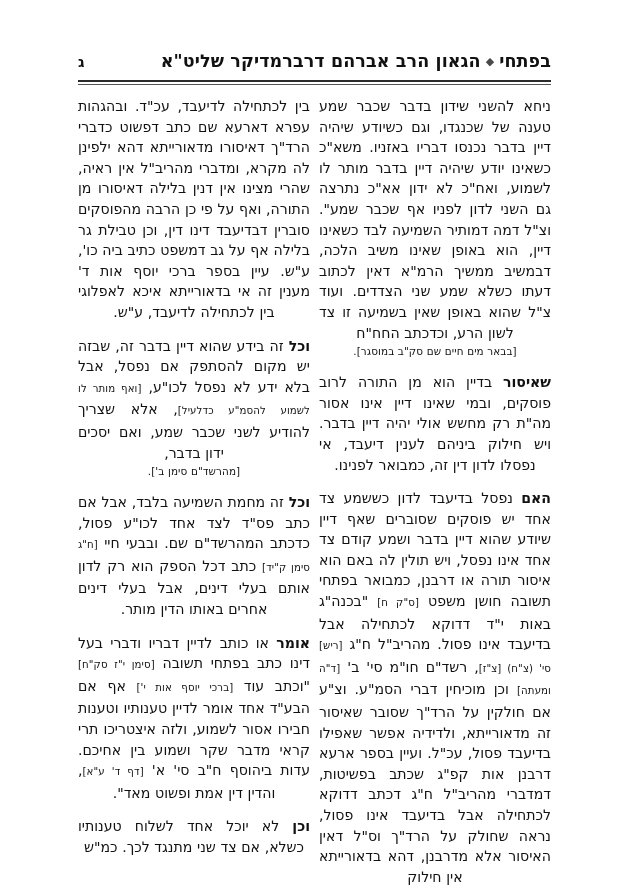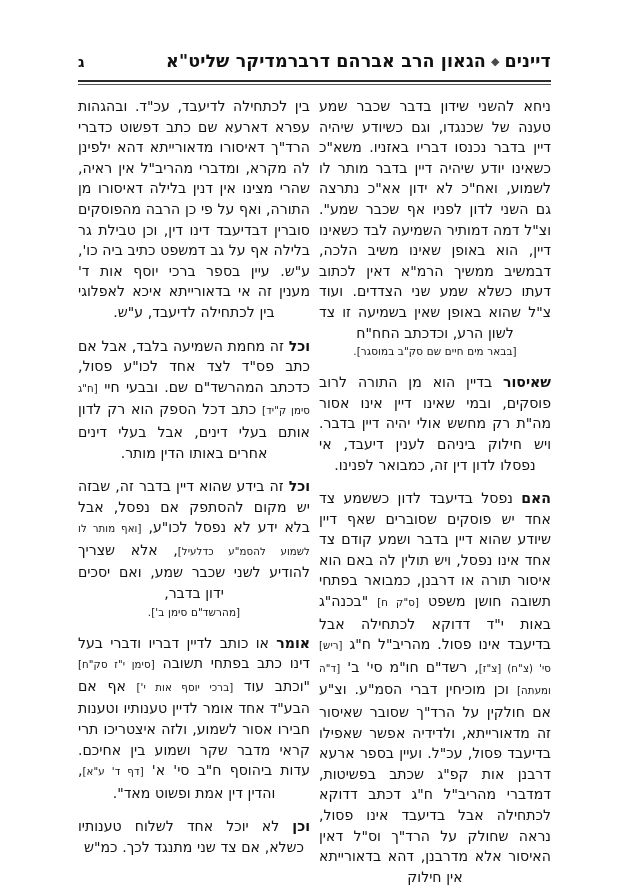--- a/index.html
+++ b/index.html
@@ -126,21 +126,21 @@
     line-height: 15px;
     text-align: center;
   }
 </style>
 </head>
 <body>
 
 <div class="page">
 
   <div class="running-head">
-    <div class="head-title"><span>דיינים</span><span class="head-diamond">◆</span><span>הגאון הרב אברהם דרברמדיקר שליט"א</span></div>
+    <div class="head-title"><span>בפתחי</span><span class="head-diamond">◆</span><span>הגאון הרב אברהם דרברמדיקר שליט"א</span></div>
     <div class="folio">ג</div>
   </div>
 
   <div class="rule-wrap">
     <div class="rule-thick"></div>
     <div class="rule-gap"></div>
     <div class="rule-thin"></div>
   </div>
 
   <div class="columns">
@@ -152,23 +152,23 @@
       <p class="para"><span class="lead">שאיסור</span><span> בדיין הוא מן התורה לרוב פוסקים, ובמי שאינו דיין אינו אסור מה"ת רק מחשש אולי יהיה דיין בדבר. ויש חילוק ביניהם לענין דיעבד, אי נפסלו לדון דין זה, כמבואר לפנינו.</span></p>
 
       <p class="para last"><span class="lead">האם</span><span> נפסל בדיעבד לדון כששמע צד אחד יש פוסקים שסוברים שאף דיין שיודע שהוא דיין בדבר ושמע קודם צד אחד אינו נפסל, ויש תולין לה באם הוא איסור תורה או דרבנן, כמבואר בפתחי תשובה חושן משפט </span><span class="src">[ס"ק ח]</span><span> "בכנה"ג באות י"ד דדוקא לכתחילה אבל בדיעבד אינו פסול. מהריב"ל ח"ג </span><span class="src">[ריש] סי' (צ"ח) [צ"ז]</span><span>, רשד"ם חו"מ סי' ב' </span><span class="src">[ד"ה ומעתה]</span><span> וכן מוכיחין דברי הסמ"ע. וצ"ע אם חולקין על הרד"ך שסובר שאיסור זה מדאורייתא, ולדידיה אפשר שאפילו בדיעבד פסול, עכ"ל. ועיין בספר ארעא דרבנן אות קפ"ג שכתב בפשיטות, דמדברי מהריב"ל ח"ג דכתב דדוקא לכתחילה אבל בדיעבד אינו פסול, נראה שחולק על הרד"ך וס"ל דאין האיסור אלא מדרבנן, דהא בדאורייתא אין חילוק</span></p>
 
     </div>
 
     <div class="col">
 
       <p class="para"><span>בין לכתחילה לדיעבד, עכ"ד. ובהגהות עפרא דארעא שם כתב דפשוט כדברי הרד"ך דאיסורו מדאורייתא דהא ילפינן לה מקרא, ומדברי מהריב"ל אין ראיה, שהרי מצינו אין דנין בלילה דאיסורו מן התורה, ואף על פי כן הרבה מהפוסקים סוברין דבדיעבד דינו דין, וכן טבילת גר בלילה אף על גב דמשפט כתיב ביה כו', ע"ש. עיין בספר ברכי יוסף אות ד' מענין זה אי בדאורייתא איכא לאפלוגי בין לכתחילה לדיעבד, ע"ש.</span></p>
 
+      <p class="para"><span class="lead">וכל</span><span> זה בידע שהוא דיין בדבר זה, שבזה יש מקום להסתפק אם נפסל, אבל בלא ידע לא נפסל לכו"ע, </span><span class="src">[ואף מותר לו לשמוע להסמ"ע כדלעיל]</span><span>, אלא שצריך להודיע לשני שכבר שמע, ואם יסכים ידון בדבר,</span><span class="srcline src">[מהרשד"ם סימן ב'].</span></p>
+
       <p class="para"><span class="lead">וכל</span><span> זה מחמת השמיעה בלבד, אבל אם כתב פס"ד לצד אחד לכו"ע פסול, כדכתב המהרשד"ם שם. ובבעי חיי </span><span class="src">[ח"ג סימן ק"יד]</span><span> כתב דכל הספק הוא רק לדון אותם בעלי דינים, אבל בעלי דינים אחרים באותו הדין מותר.</span></p>
-
-      <p class="para"><span class="lead">וכל</span><span> זה בידע שהוא דיין בדבר זה, שבזה יש מקום להסתפק אם נפסל, אבל בלא ידע לא נפסל לכו"ע, </span><span class="src">[ואף מותר לו לשמוע להסמ"ע כדלעיל]</span><span>, אלא שצריך להודיע לשני שכבר שמע, ואם יסכים ידון בדבר,</span><span class="srcline src">[מהרשד"ם סימן ב'].</span></p>
 
       <p class="para"><span class="lead">אומר</span><span> או כותב לדיין דבריו ודברי בעל דינו כתב בפתחי תשובה </span><span class="src">[סימן י"ז סק"ח]</span><span> "וכתב עוד </span><span class="src">[ברכי יוסף אות י']</span><span> אף אם הבע"ד אחד אומר לדיין טענותיו וטענות חבירו אסור לשמוע, ולזה איצטריכו תרי קראי מדבר שקר ושמוע בין אחיכם. עדות ביהוסף ח"ב סי' א' </span><span class="src">[דף ד' ע"א]</span><span>, והדין דין אמת ופשוט מאד".</span></p>
 
       <p class="para last"><span class="lead">וכן</span><span> לא יוכל אחד לשלוח טענותיו כשלא, אם צד שני מתנגד לכך. כמ"ש</span></p>
 
     </div>
 
   </div>
 </div>
 

